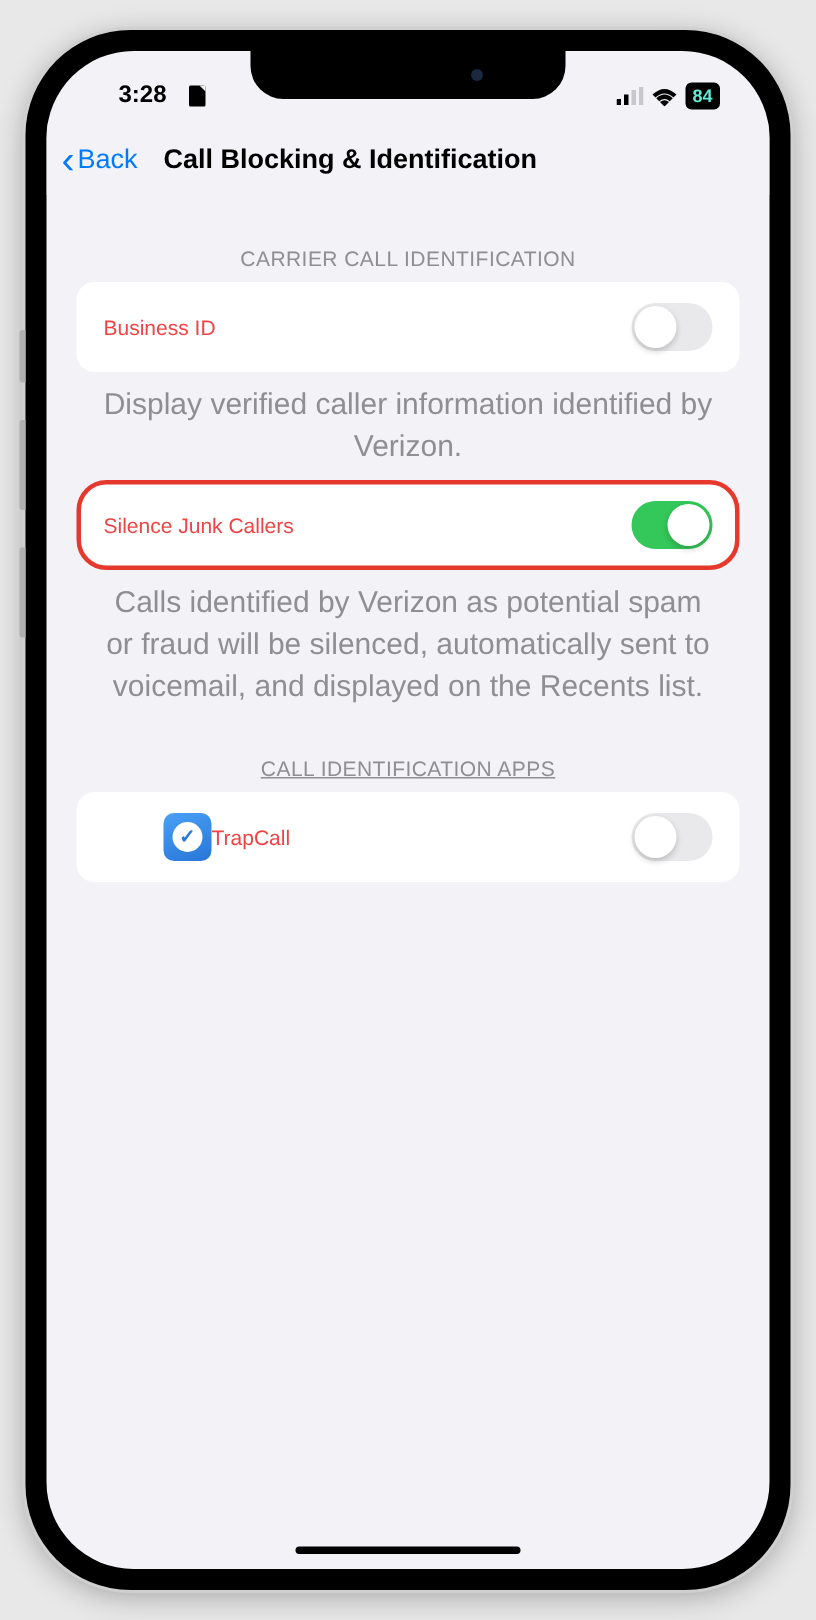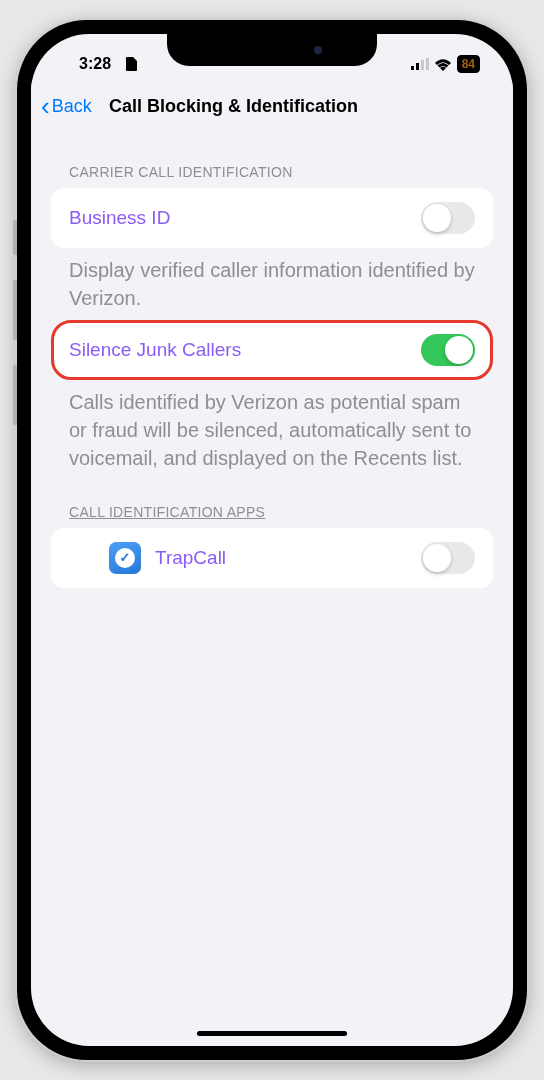--- a/index.html
+++ b/index.html
@@ -75,21 +75,21 @@
     .status-left { display: flex; align-items: center; gap: 15px; padding-left: 20px; }
     .status-right { display: flex; align-items: center; gap: 5px; padding-right: 5px; }
     .status-icon { display: inline-flex; }
     .battery-box {
       border: 1.5px solid #000;
       border-radius: 4px;
       padding: 1px 4px;
       font-size: 12px;
       font-weight: 700;
       background: #000;
-      color: #a16207;
+      color: #5eead4;
     }
     .nav-bar {
       height: 48px;
       display: flex;
       align-items: center;
       padding: 0 8px;
       background: #f2f2f7;
       position: relative;
     }
     .back-btn {
@@ -108,20 +108,21 @@
     }
     .nav-title {
       font-size: 18px;
       font-weight: 700;
       text-align: left;
       flex: 1;
       margin-left: 70px;
     }
     .content {
       padding: 0 20px;
+      text-align: center;
     }
     .section-header {
       font-size: 14px;
       color: #8e8e93;
       letter-spacing: 0.3px;
       padding: 34px 18px 8px;
       text-transform: uppercase;
     }
     .section-header.tight { padding-top: 24px; text-decoration: underline; }
     .cell {
@@ -131,27 +132,27 @@
       display: flex;
       justify-content: space-between;
       align-items: center;
     }
     .cell-highlighted {
       border: 3.5px solid #e6392e;
       border-radius: 20px;
       padding: 11px 15px;
     }
     .cell-label {
-      font-size: 19px;
-      color: #8b5cf6;
+      font-size: 14px;
+      color: #ef4444;
     }
     .cell-left {
       display: flex;
       align-items: center;
-      gap: 14px;
+      gap: 0;
       padding-left: 40px;
     }
     .app-icon {
       width: 32px;
       height: 32px;
       background: linear-gradient(160deg, #4aa0f5, #2876d8);
       border-radius: 7px;
       display: flex;
       align-items: center;
       justify-content: center;

